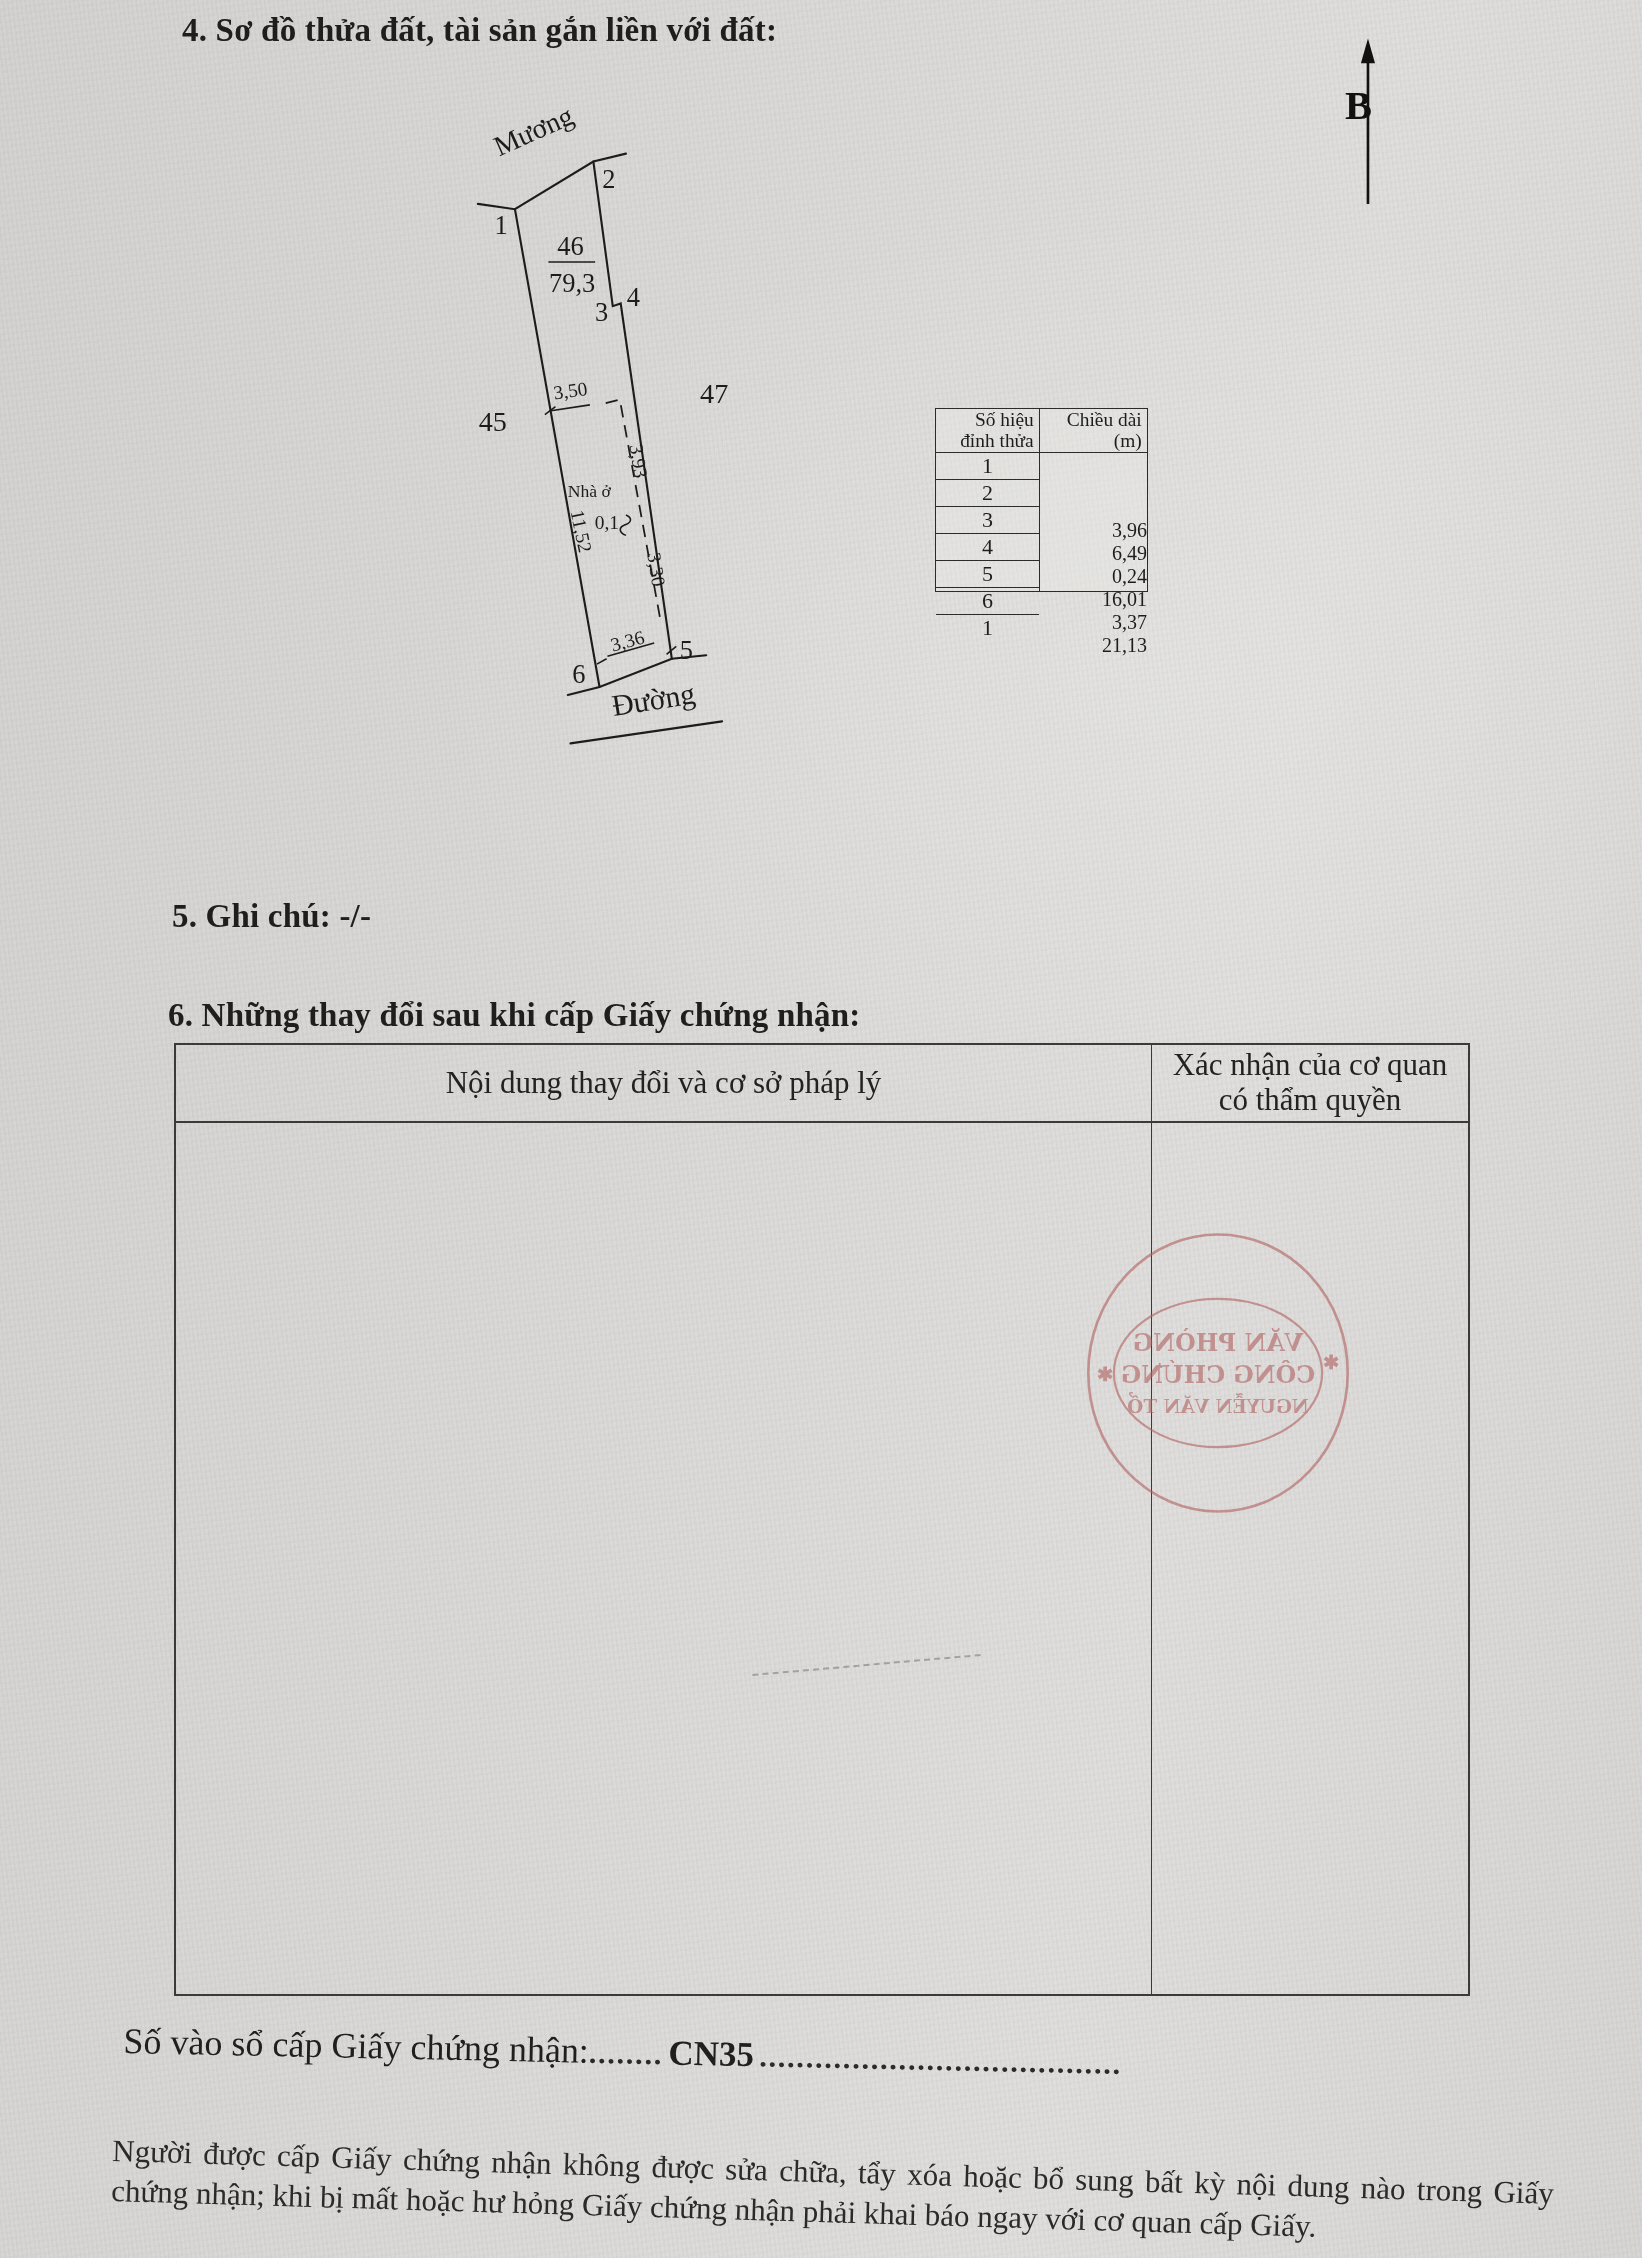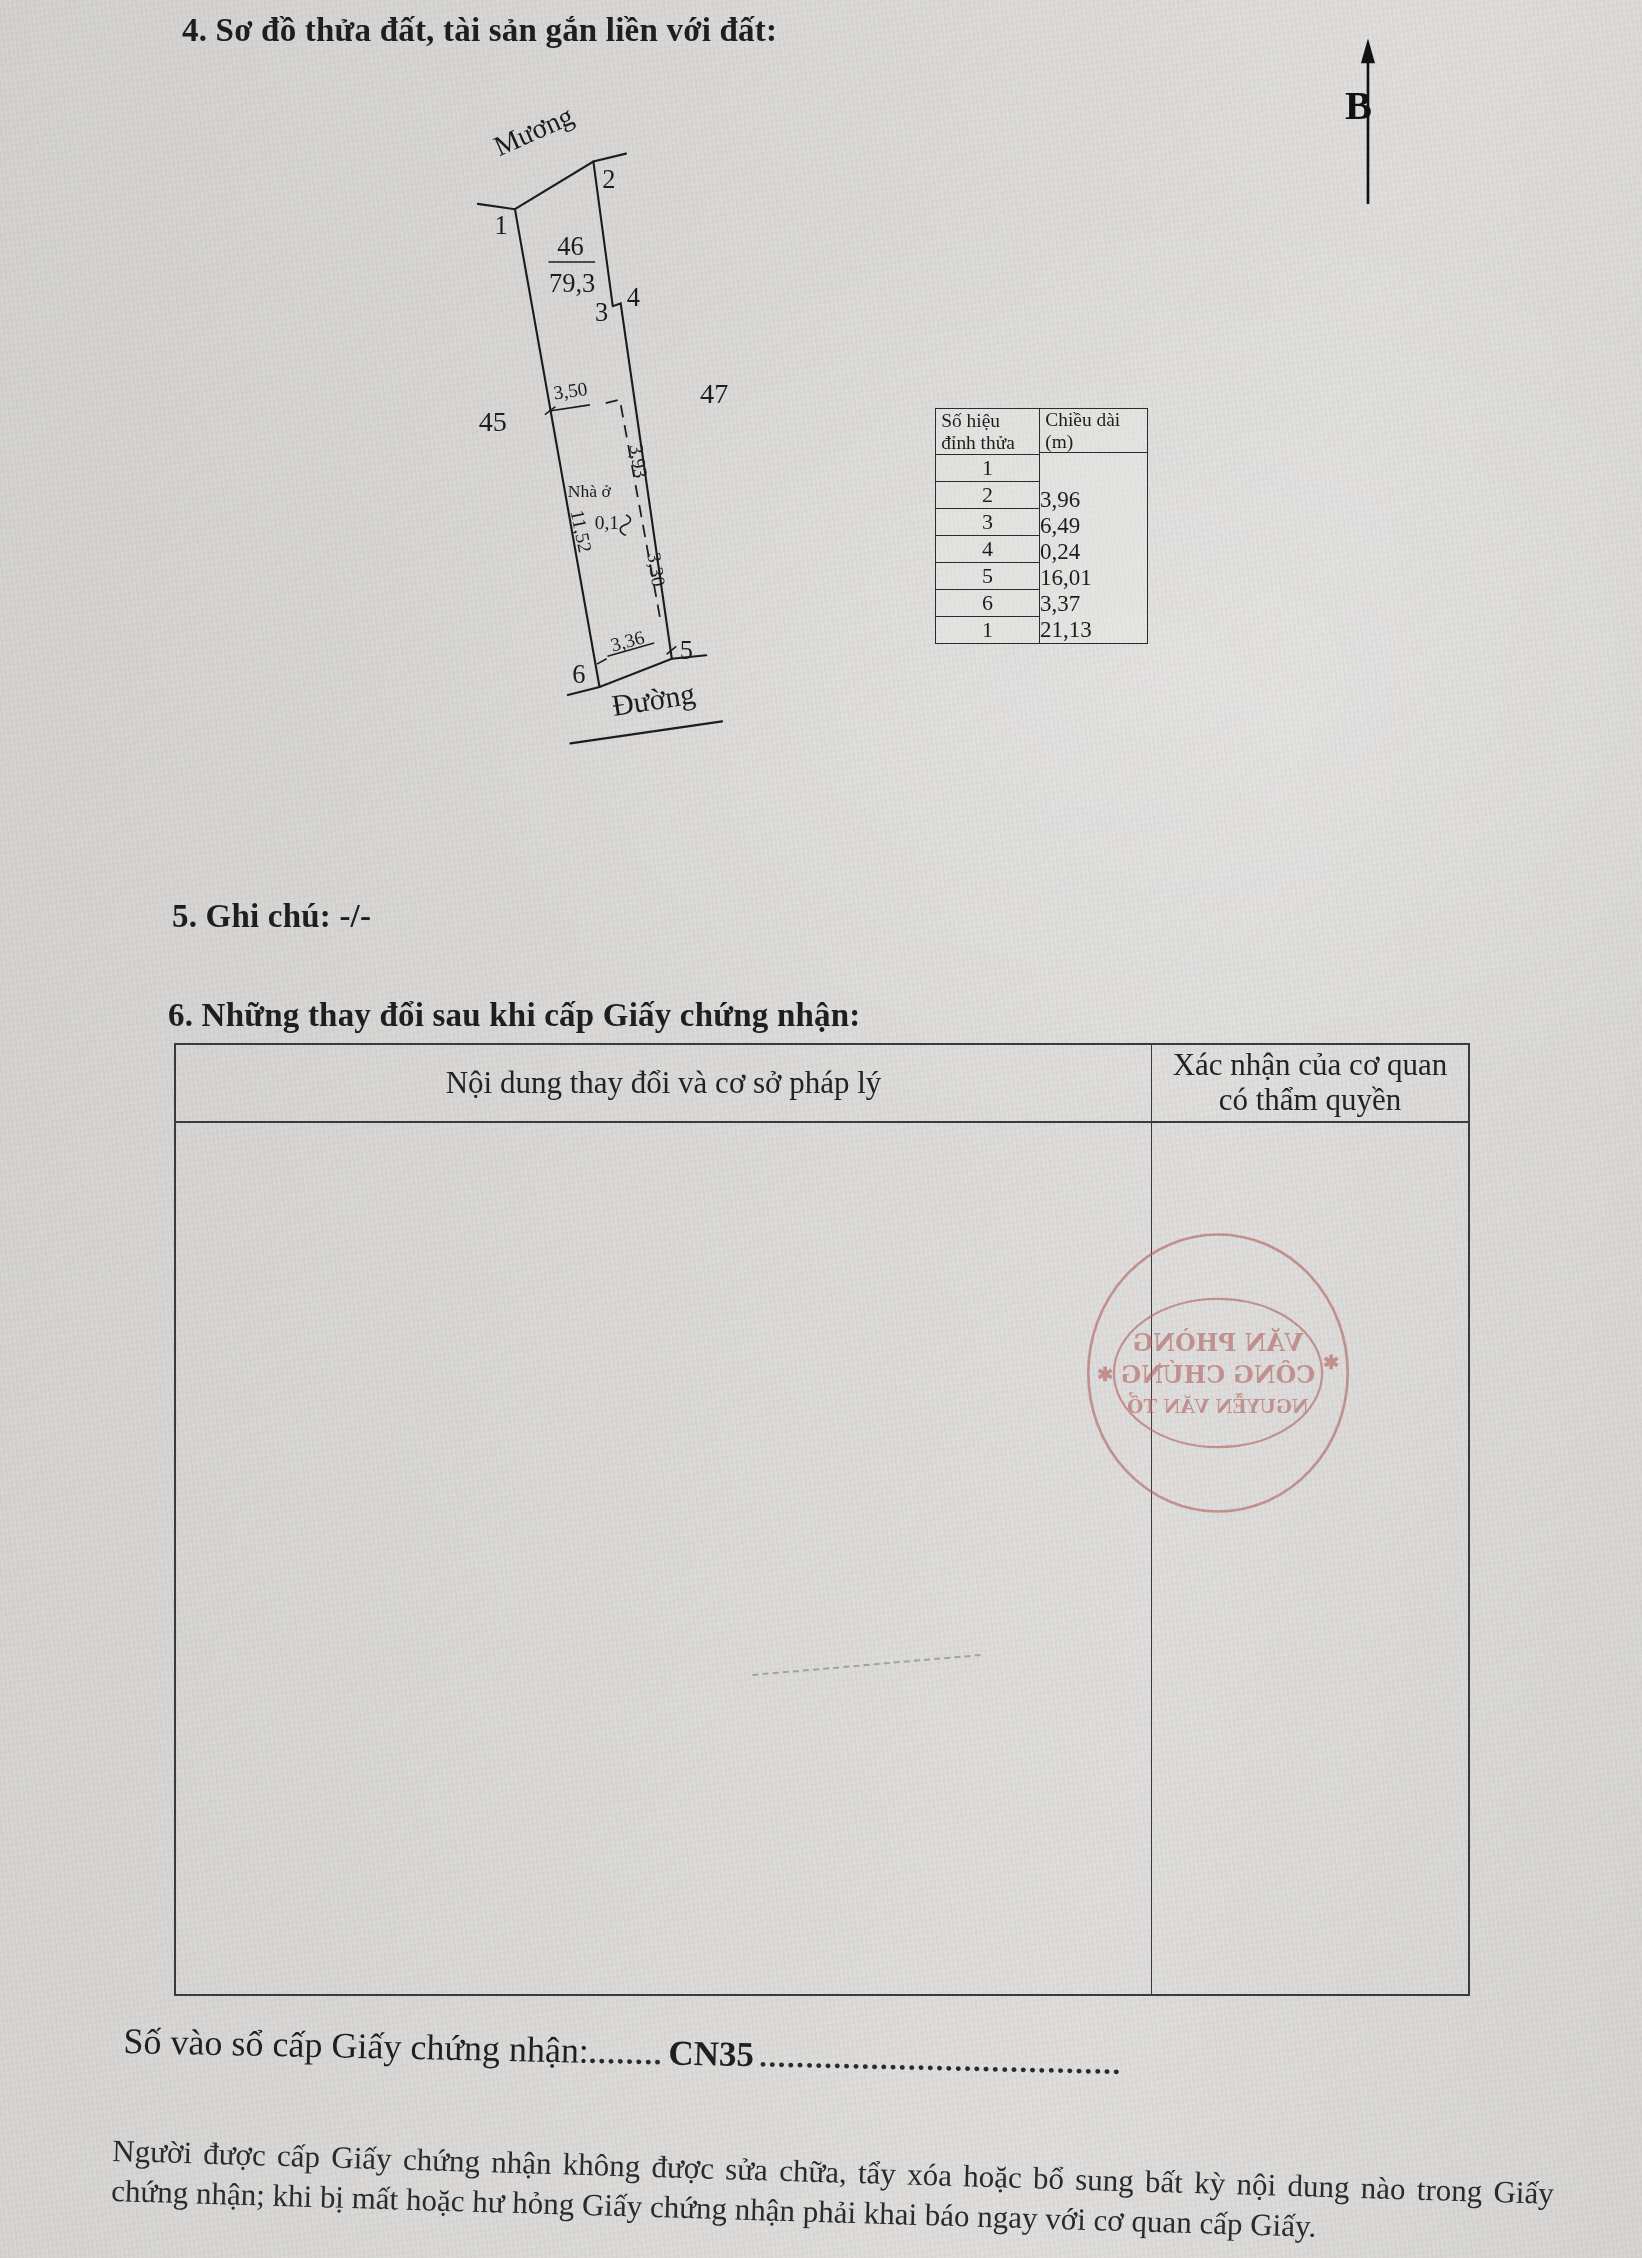--- a/index.html
+++ b/index.html
@@ -32,31 +32,31 @@
   .vtx{font-size:30px;}
   .dim{font-size:22px;}
   .big{font-size:32px;}
 
   .north{left:1323px;top:35px;width:97px;height:176px;}
   .north line{stroke:#111;stroke-width:3;}
   .north text{font-size:46px;font-weight:bold;fill:#111;font-family:"Liberation Serif","DejaVu Serif",serif;}
 
   
   .edge-table{
-    left:935px;top:408px;width:213px;height:236px;
+    left:935px;top:408px;width:213px;height:184px;
     display:flex;border:1.8px solid #2b2b2b;background:rgba(235,234,232,.35);
-    box-sizing:border-box;font-size:19.4px;text-align:left;color:#1d1d1d;
+    box-sizing:border-box;font-size:19.4px;text-align:right;color:#1d1d1d;
   }
   .et-left{width:104px;border-right:1.8px solid #2b2b2b;display:flex;flex-direction:column;box-sizing:border-box;}
   .et-right{flex:1;display:flex;flex-direction:column;box-sizing:border-box;gap:34px;}
   .et-h{height:52px;border-bottom:1.8px solid #2b2b2b;display:flex;align-items:center;justify-content:center;line-height:1.1;padding:0 5.3px;box-sizing:border-box;}
   .et-rows{flex:1;display:flex;flex-direction:column;}
   .et-cell{flex:1;border-bottom:1.4px solid #2b2b2b;display:flex;align-items:center;justify-content:center;font-size:22px;}
   .et-cell:last-child{border-bottom:none;}
-  .et-vals{flex:1;display:flex;flex-direction:column;justify-content:space-around;font-size:23px;}
+  .et-vals{flex:1;display:flex;flex-direction:column;justify-content:space-around;font-size:20px;margin-top:32px;}
 
   
   .changes-table{
     left:174px;top:1043px;width:1296px;height:953px;
     border:2.2px solid #3a3a3a;box-sizing:border-box;
     display:flex;flex-direction:column;
   }
   .ct-row{display:flex;flex:1;}
   .ct-head{flex:0 0 76px;border-bottom:2.2px solid #3a3a3a;}
   .ct-c1{width:976px;border-right:1.8px solid #3a3a3a;box-sizing:border-box;display:flex;align-items:center;justify-content:center;flex-direction:column;}

